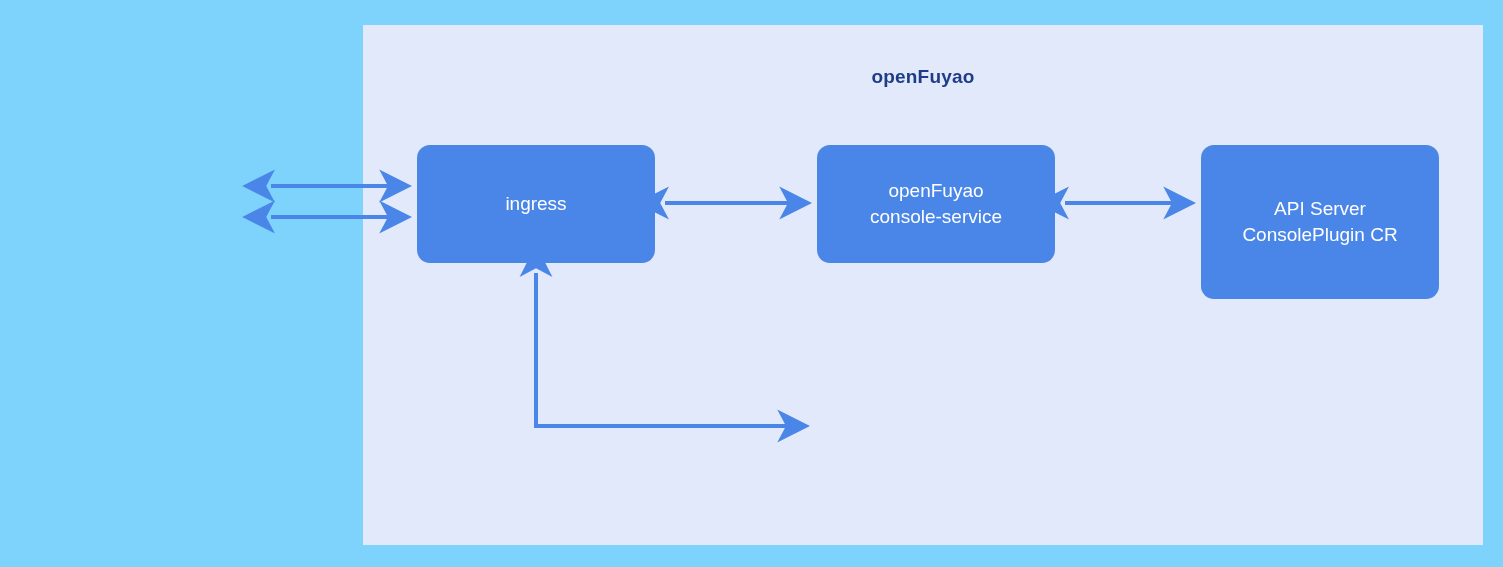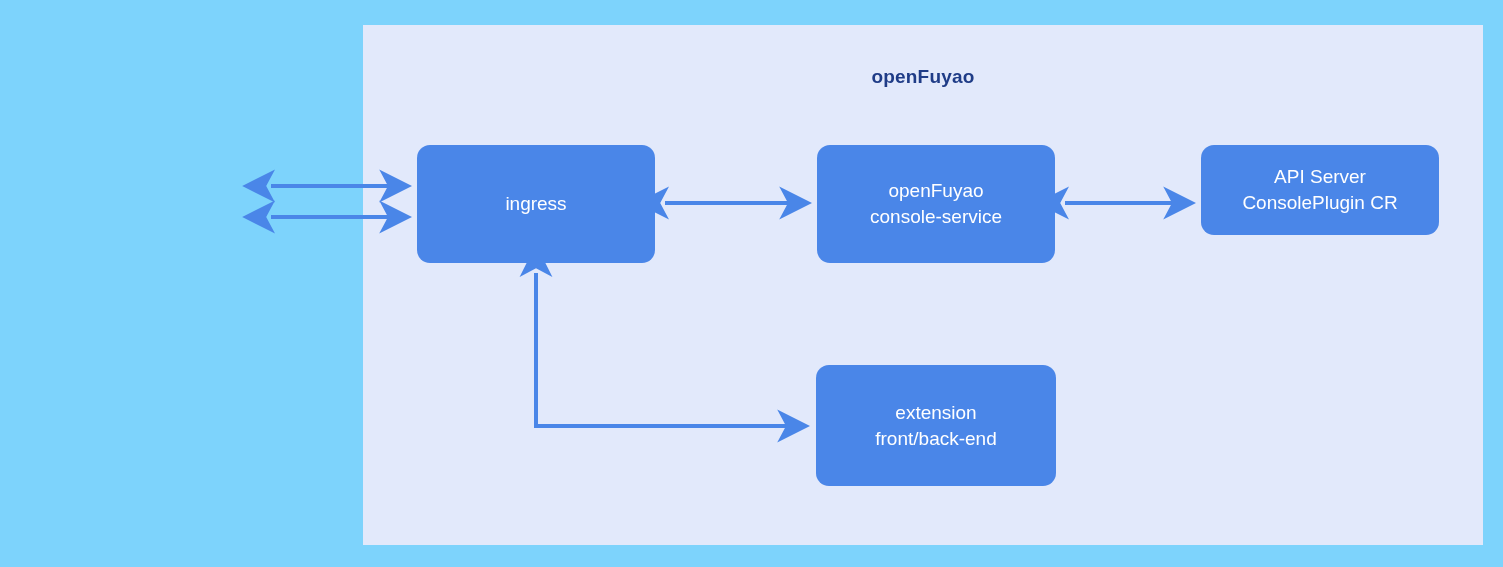--- a/index.html
+++ b/index.html
@@ -53,21 +53,21 @@
     background: #4a86e8;
     color: #ffffff;
   }
   .node.light {
     background: #b4ccfc;
     color: #22407f;
   }
   #node-browser  { left: 24px;   top: 143px; width: 236px; height: 120px; }
   #node-ingress  { left: 417px;  top: 145px; width: 238px; height: 118px; }
   #node-console  { left: 817px;  top: 145px; width: 238px; height: 118px; }
-  #node-apiserver{ left: 1201px; top: 145px; width: 238px; height: 90px; }
+  #node-apiserver{ left: 1201px; top: 145px; width: 238px; height: 154px; }
   #node-extension{ left: 816px;  top: 365px; width: 240px; height: 121px; }
 
   svg.arrows {
     position: absolute;
     left: 0;
     top: 0;
     width: 1503px;
     height: 567px;
     pointer-events: none;
   }
@@ -104,16 +104,14 @@
 
 
   <div id="node-ingress" class="node blue">ingress</div>
 
   <div id="node-console" class="node blue">openFuyao
 console-service</div>
 
   <div id="node-apiserver" class="node blue">API Server
 ConsolePlugin CR</div>
 
-  <div id="node-extension" class="node blue">extension
-front/back-end</div>
 
 </div>
 
 </body></html>

